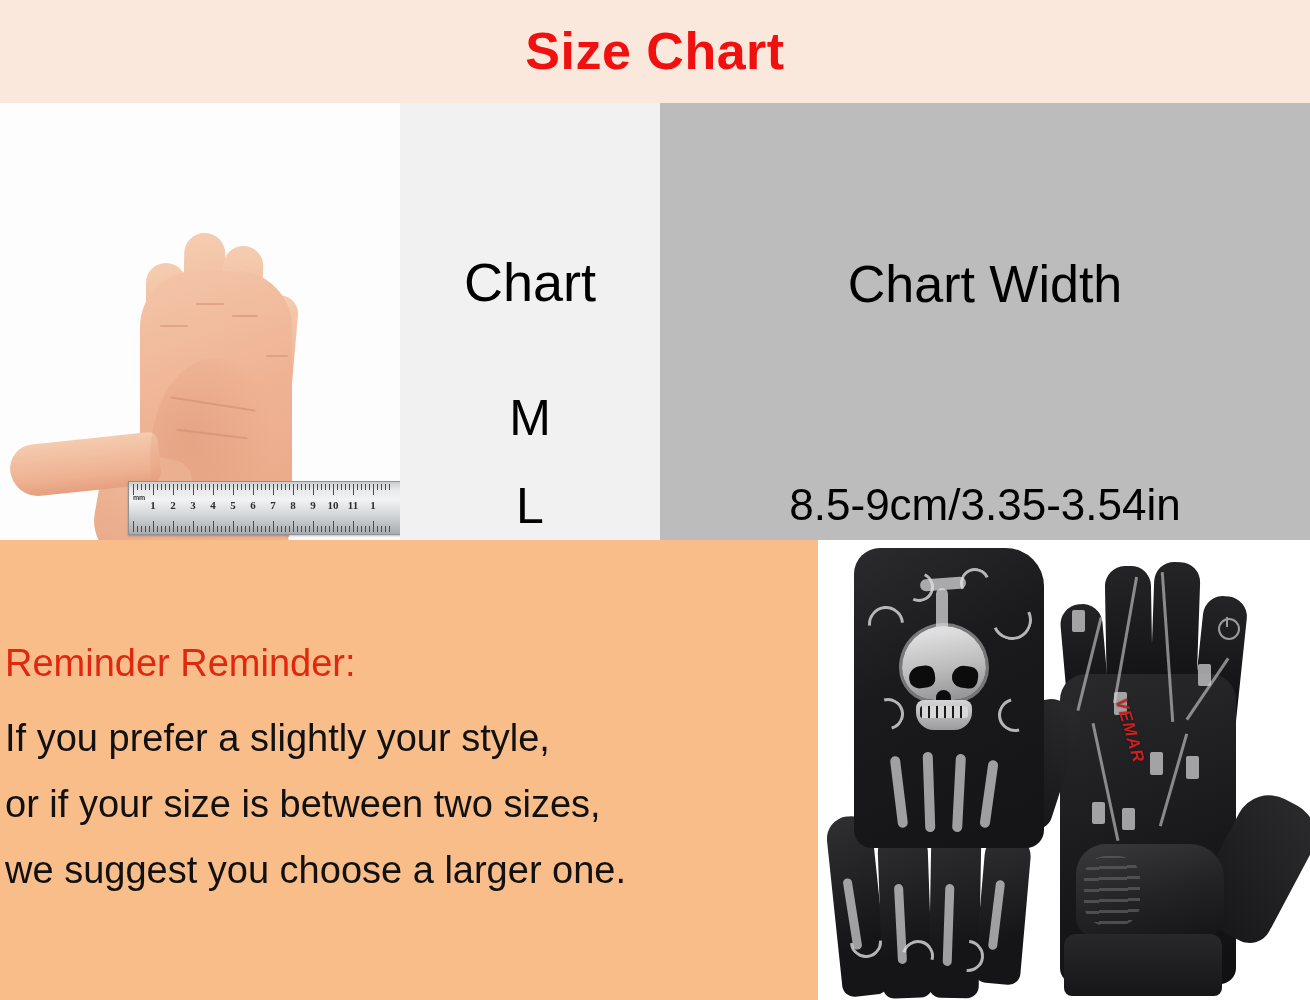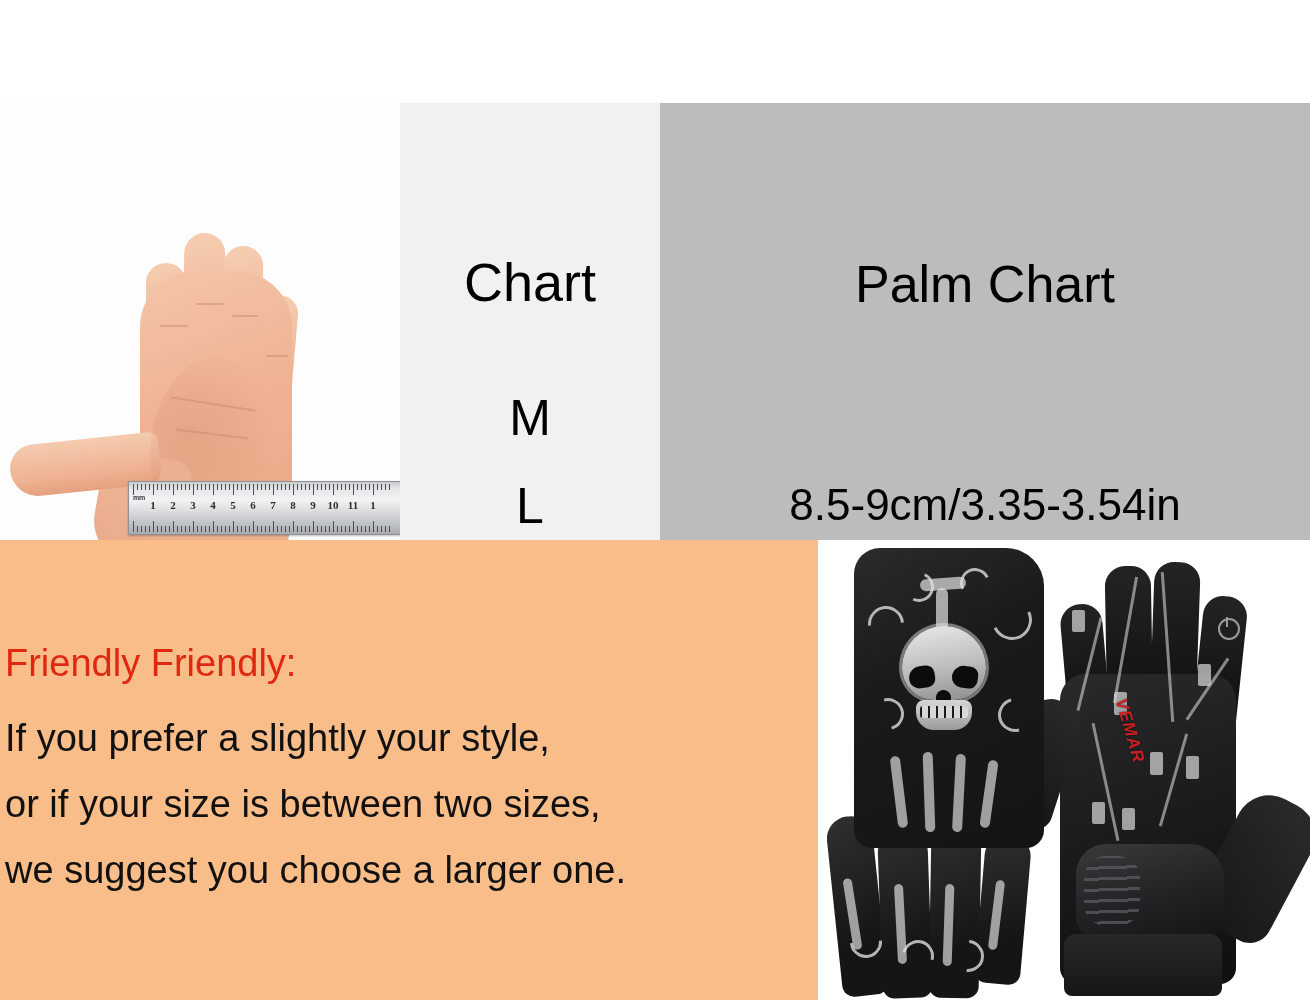--- a/index.html
+++ b/index.html
@@ -405,20 +405,23 @@
     transform: rotate(74deg);
     transform-origin: left top;
     text-shadow: 0 0 2px rgba(0,0,0,0.6);
   }
 </style>
 </head>
 <body>
 
 <div class="page">
 
+  <div class="title-band">
+    <div class="title-text">Size Chart</div>
+  </div>
 
   <div class="hand-panel">
     <div class="hand-photo">
       <div class="finger f1"></div>
       <div class="finger f2"></div>
       <div class="finger f3"></div>
       <div class="finger f4"></div>
       <div class="palm"></div>
       <div class="thumb-base"></div>
       <div class="thumb"></div>
@@ -587,28 +590,28 @@
   </div>
 
   <div class="table-wrap">
     <div class="col-size">
       <div class="cellrow hdr-size">Chart</div>
       <div class="cellrow r0-size">M</div>
       <div class="cellrow r1-size">L</div>
       <div class="cellrow r2-size">XL</div>
     </div>
     <div class="col-palm">
-      <div class="cellrow hdr-palm">Palm Chart</div>
+      <div class="cellrow hdr-palm">Chart Width</div>
       <div class="cellrow r1-palm">8.5-9cm/3.35-3.54in</div>
       <div class="cellrow r2-palm">9-9.5cm/3.54-3.74in</div>
     </div>
   </div>
 
   <div class="reminder-panel"></div>
-  <div class="reminder-title">Friendly Friendly:</div>
+  <div class="reminder-title">Reminder Reminder:</div>
   <div class="reminder-line rl0">If you prefer a slightly your style,</div>
   <div class="reminder-line rl2">we suggest you choose a larger one.</div>
   <div class="reminder-line rl1">or if your size is between two sizes,</div>
 
   <div class="gloves-panel">
 
     <div class="glove glove-palm">
       <div class="gp-finger gpf0"></div>
       <div class="gp-finger gpf1"></div>
       <div class="gp-finger gpf2"></div>

